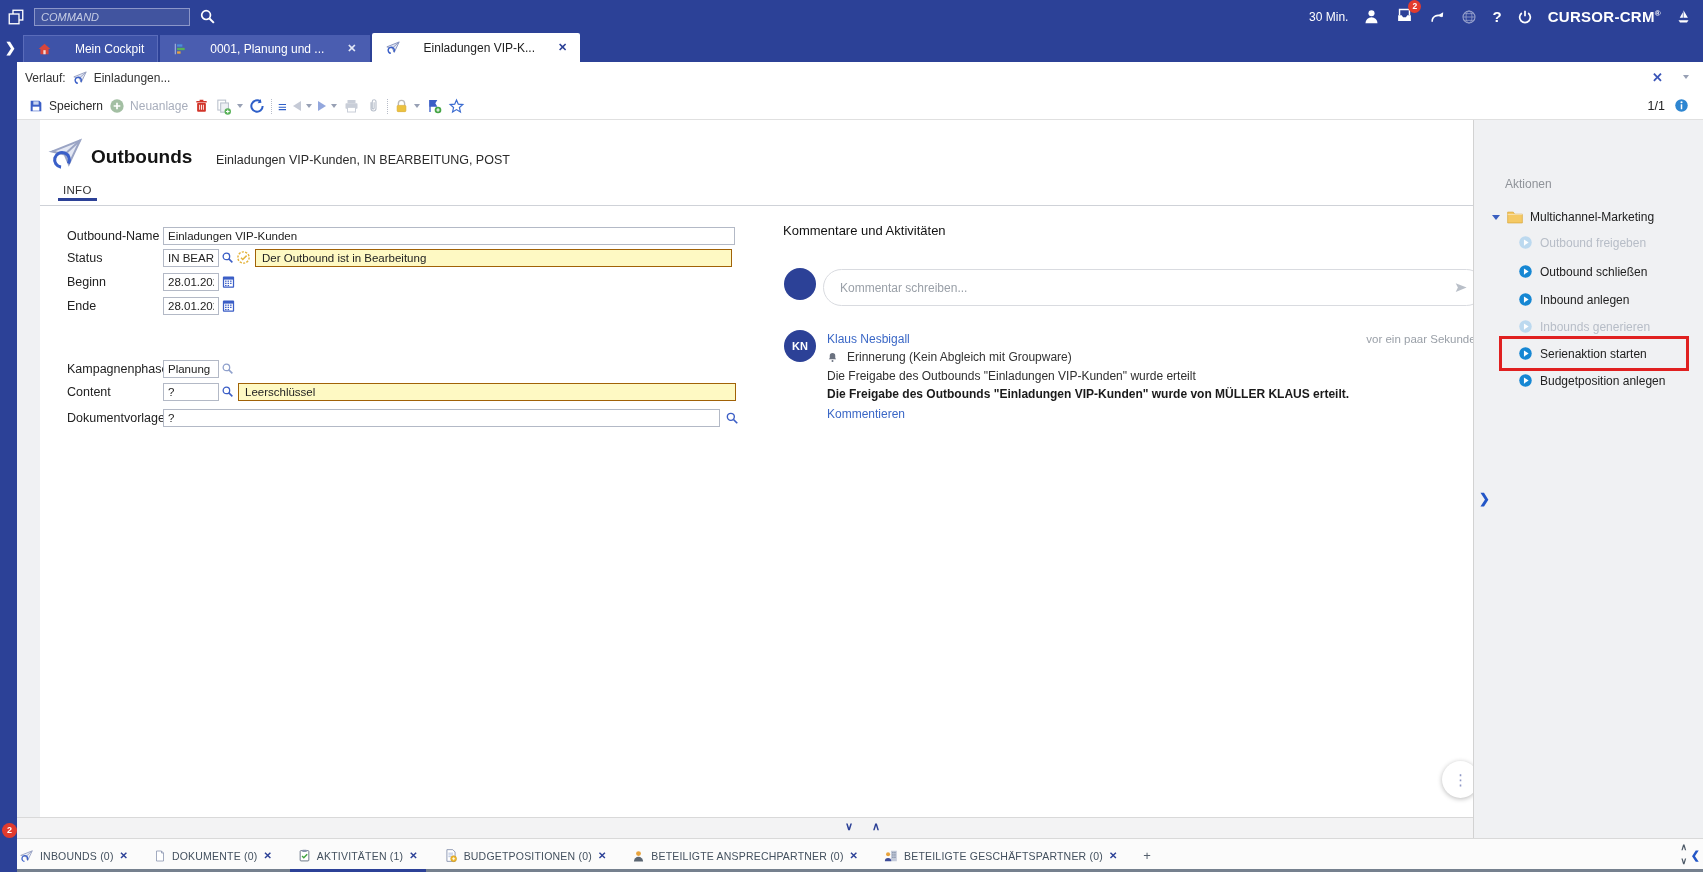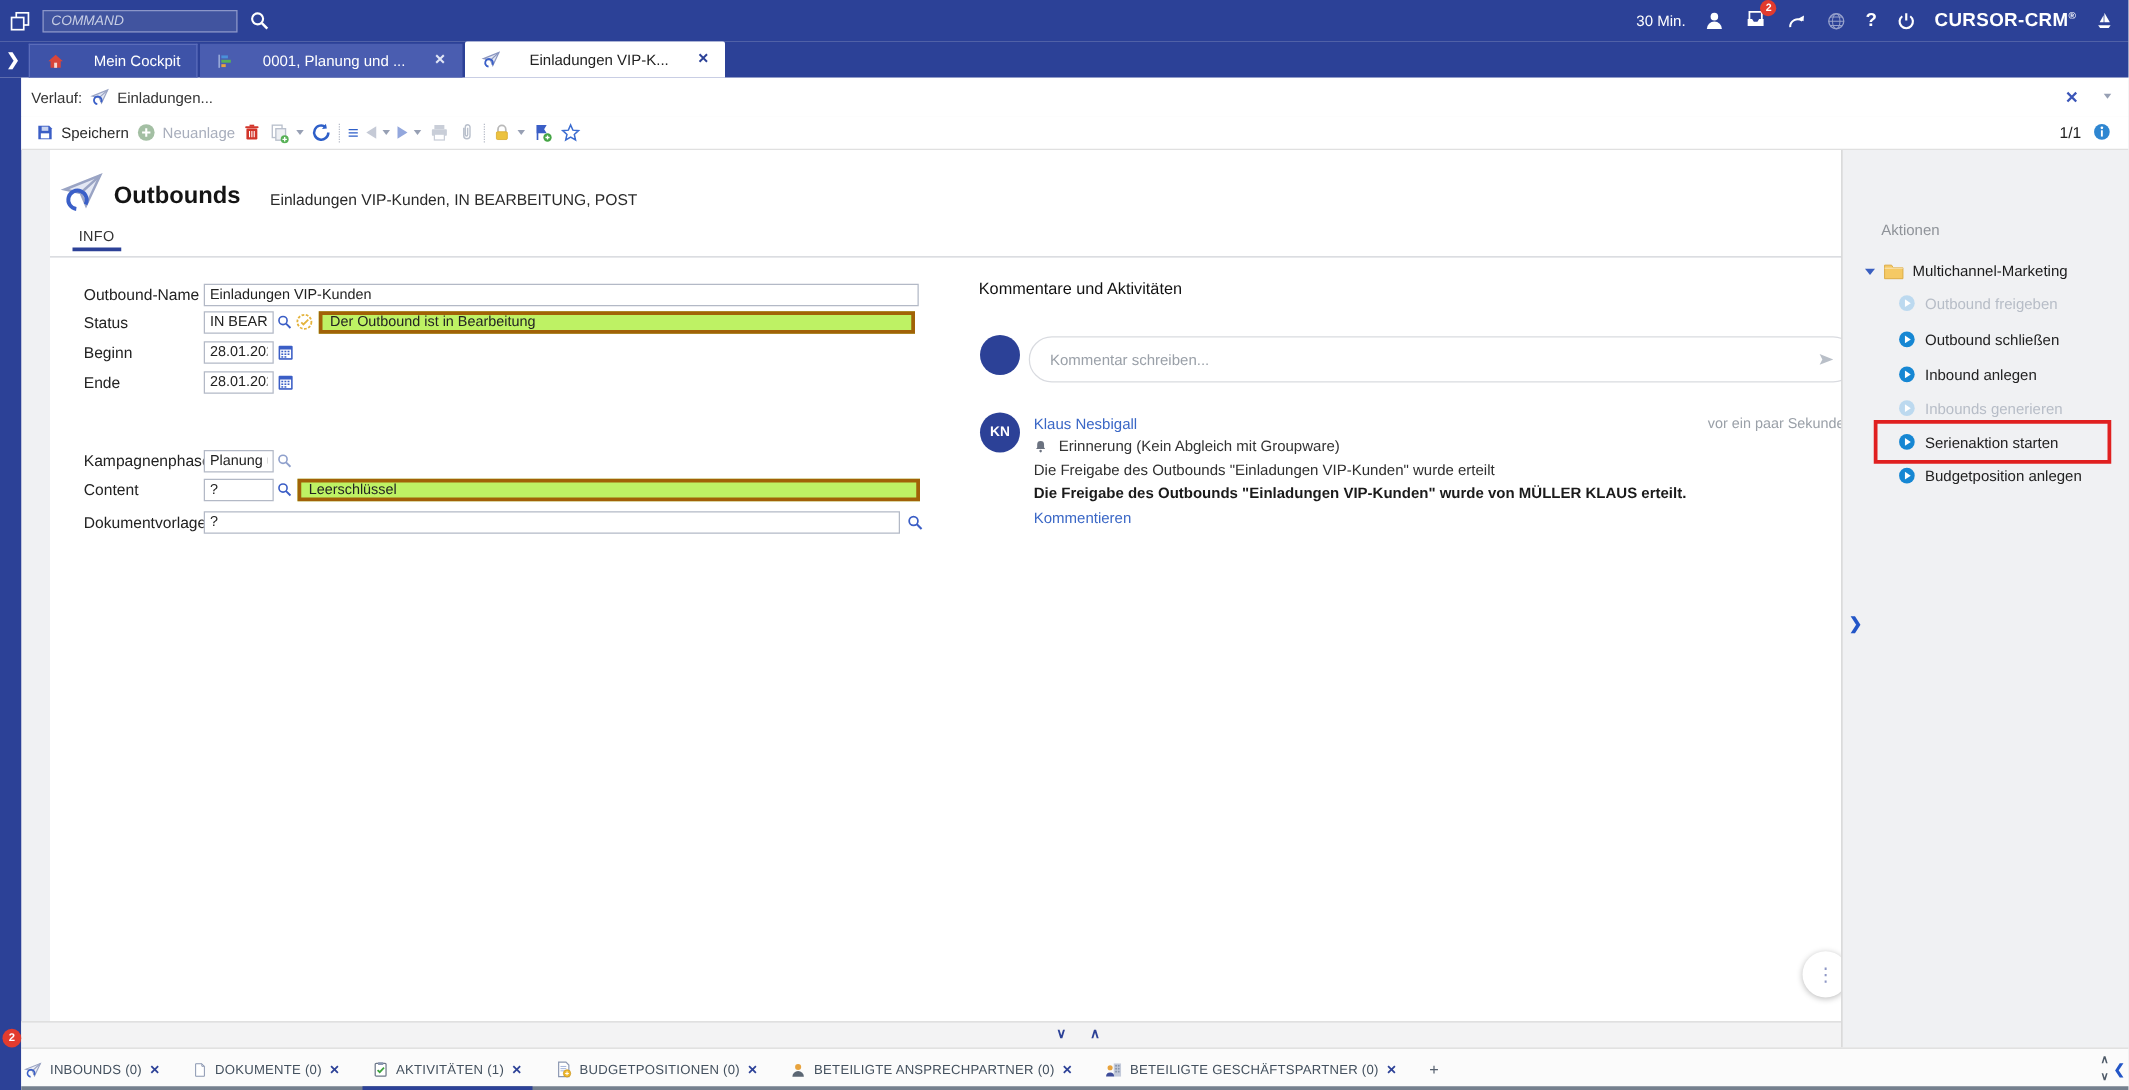--- a/index.html
+++ b/index.html
@@ -80,21 +80,21 @@
 
   
   .frow { position:absolute; left:27px; display:flex; align-items:center; height:19px; }
   .flbl { width:96px; font-size:12.5px; color:#222; flex:none; }
   .fi { height:18px; border:1px solid #b3b9c6; background:#fff; font-size:11.5px; color:#222;
         padding:0 4px; font-family:"Liberation Sans",sans-serif; }
   .fi-sm { width:56px; flex:none; }
   .fi-w1 { width:572px; }
   .fi-w2 { width:557px; }
   .mag { margin:0 2px; flex:none; cursor:pointer; }
-  .ro { height:18px; background:#bef264; border:3px solid #a16207; font-size:11.5px; color:#222;
+  .ro { height:18px; background:#fef9c3; border:1px solid #a16207; font-size:11.5px; color:#222;
         padding:0 6px; display:flex; align-items:center; overflow:hidden; white-space:nowrap; }
   .ro.lnk { color:#3a67c6; }
   .ro-482 { width:477px; margin-left:4px; }
   .ro-498 { width:498px; margin-left:2px; }
 
   
   .c-head { position:absolute; left:743px; top:103px; font-size:13px; color:#111; }
   .avatar { position:absolute; width:32px; height:32px; border-radius:50%; background:#2c4197;
             color:#fff; font-size:11px; font-weight:bold; display:flex; align-items:center; justify-content:center; }
   .pill { position:absolute; left:783px; top:149px; width:662px; height:37px; border:1px solid #d9dbe0;

